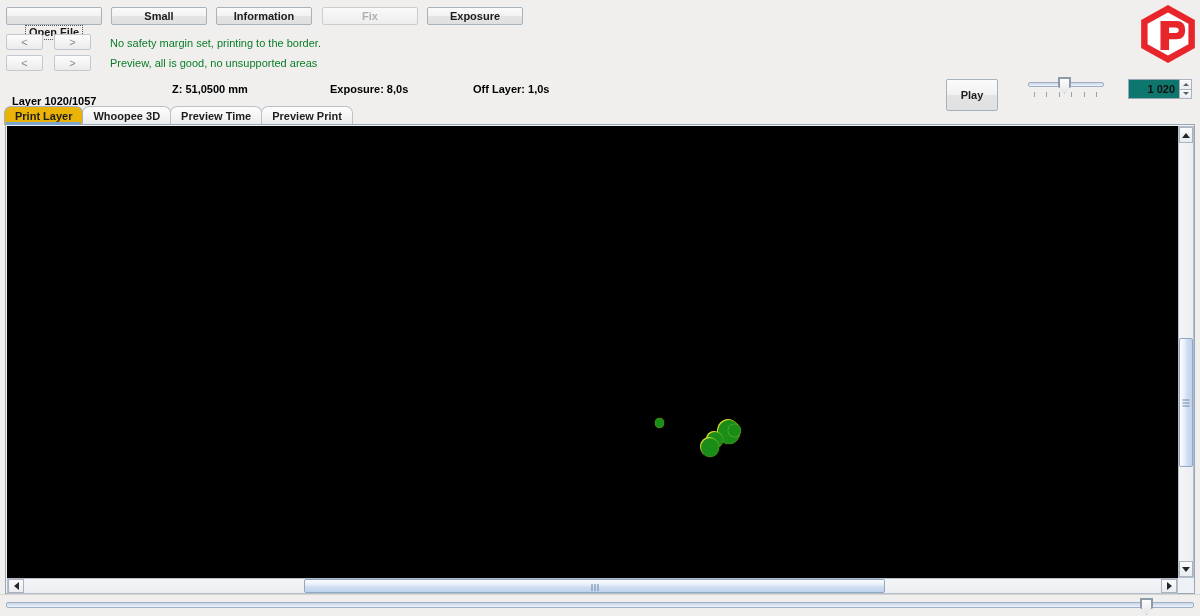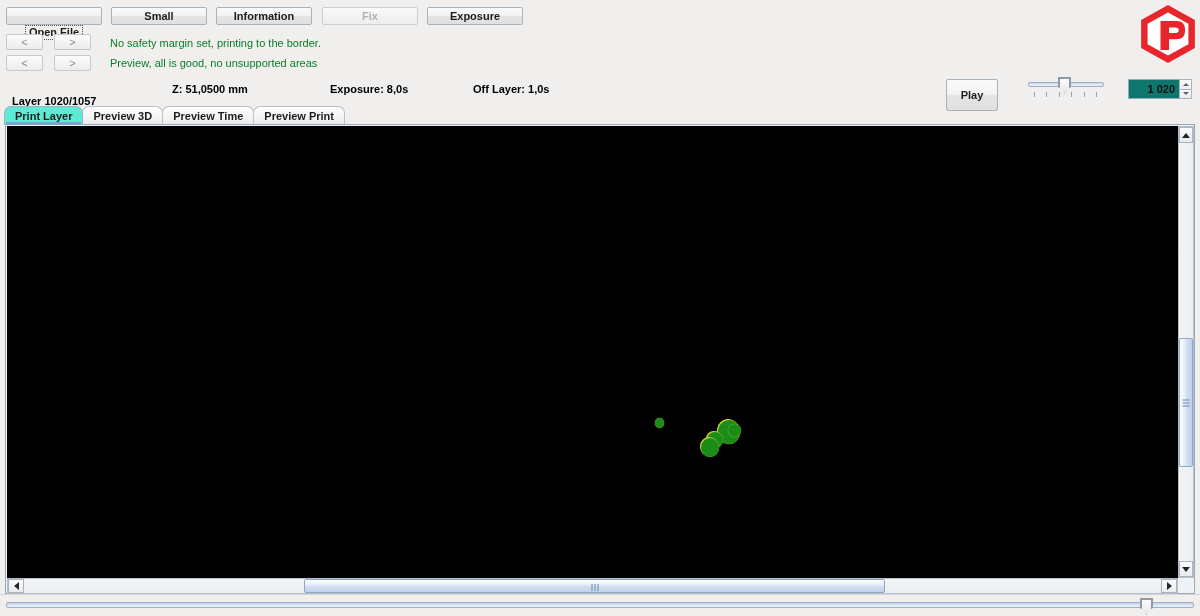--- a/index.html
+++ b/index.html
@@ -100,21 +100,21 @@
     background: linear-gradient(to bottom, #fdfdfd 0%, #f4f4f4 55%, #eaeaea 100%);
     border: 1px solid #b9c2cb;
     border-bottom: none;
     border-top-left-radius: 7px;
     border-top-right-radius: 7px;
     margin-right: -1px;
     cursor: default;
     user-select: none;
   }
   .tab.active {
-    background: #5eead4;
+    background: #eab308;
     border-color: #9fb0c4;
     z-index: 3;
   }
   .tab.active::after {
     content: "";
     position: absolute;
     left: 1px; right: 1px; bottom: 0;
     height: 3px;
     background: #7aa5d2;
   }
@@ -402,21 +402,21 @@
       <path d="M36 30 L66 30 Q82 30 82 47 Q82 64 66 64 L52 64 L52 84 L36 84 Z
                M52 42 L52 52 L64 52 Q70 52 70 47 Q70 42 64 42 Z" fill="#E8252A"></path>
     </svg>
   </div>
 
   <div id="tabs">
     <div class="tab active">
       <span>Print Layer</span>
     </div>
     <div class="tab">
-      <span>Preview 3D</span>
+      <span>Whoopee 3D</span>
     </div>
     <div class="tab">
       <span>Preview Time</span>
     </div>
     <div class="tab">
       <span>Preview Print</span>
     </div>
   </div>
 
   <div id="viewport-frame"></div>

